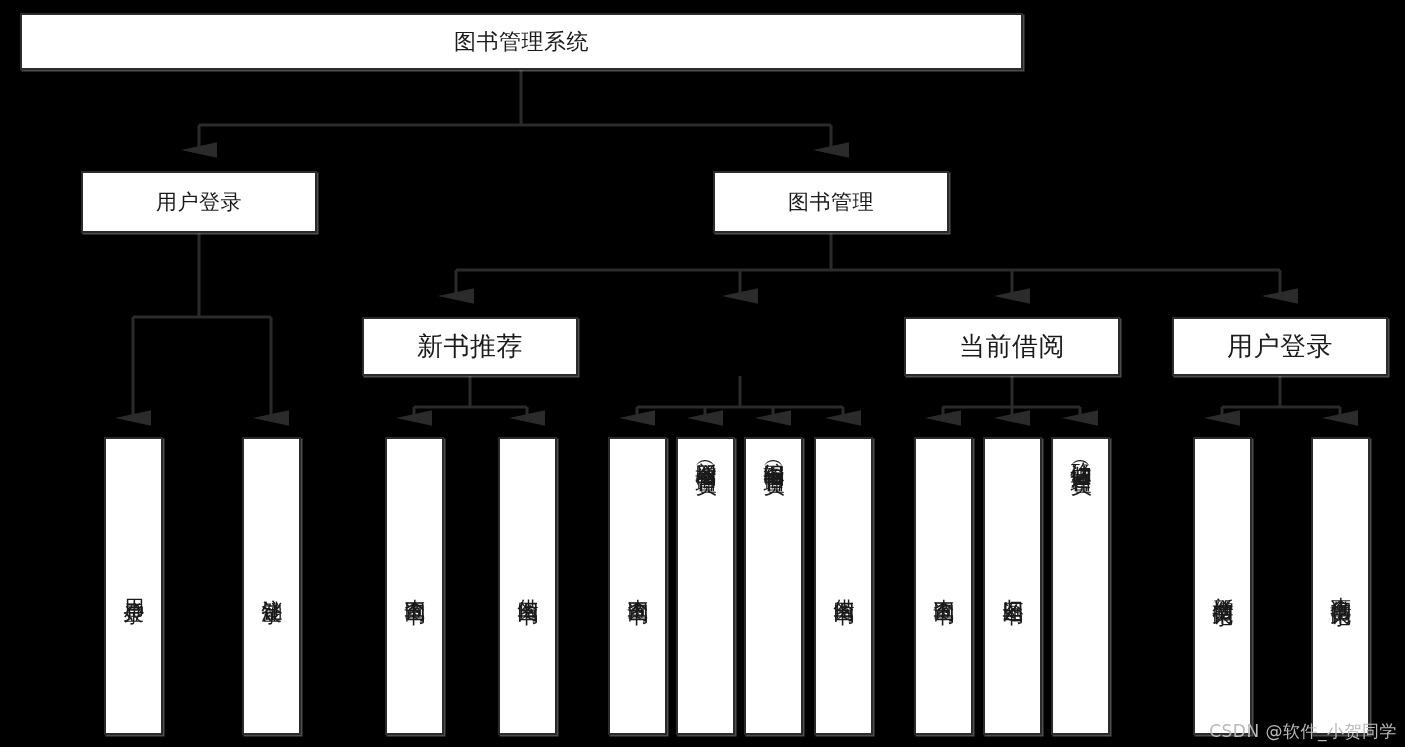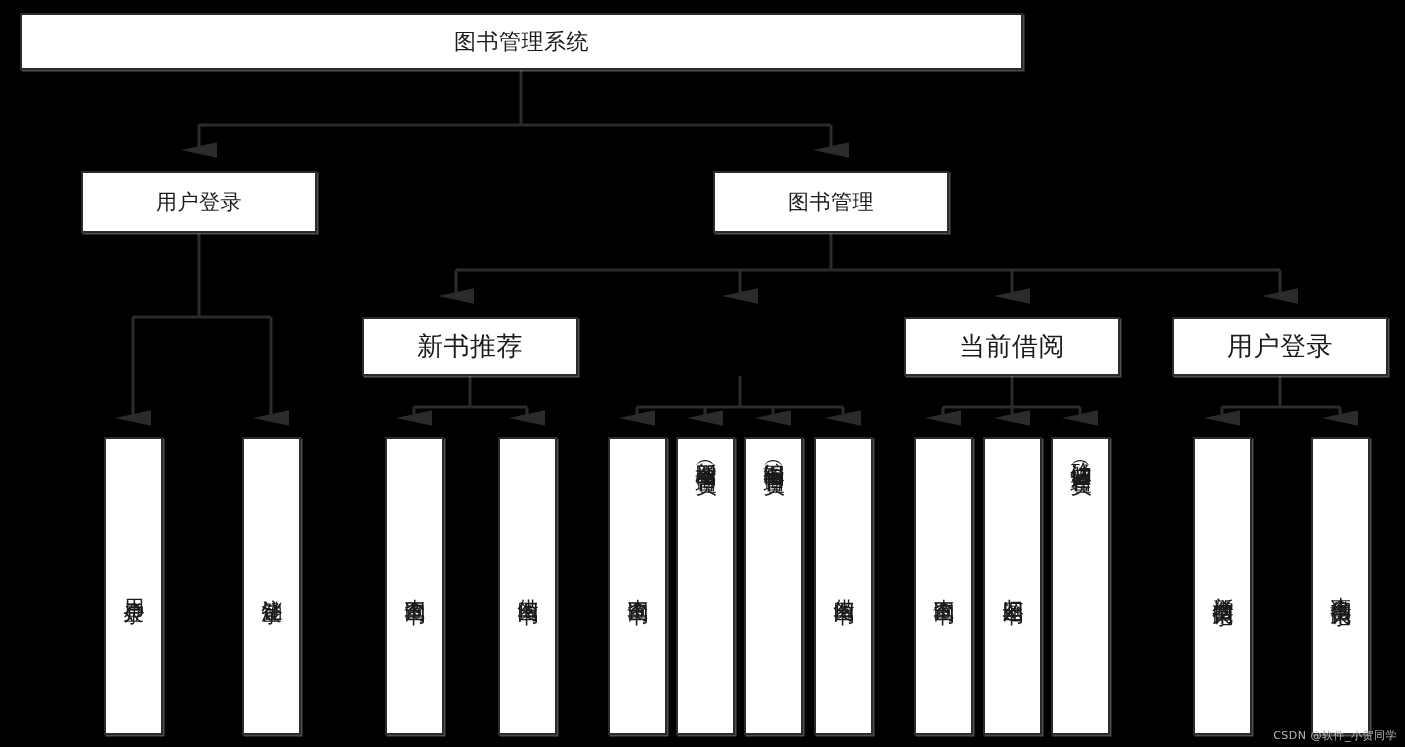--- a/index.html
+++ b/index.html
@@ -65,21 +65,21 @@
   
   .node.vertical.center-v {
     align-items: center;
     padding-top: 0;
   }
 
   #watermark {
     position: absolute;
     right: 8px;
     bottom: 4px;
-    font-size: 11px;
+    font-size: 17px;
     color: #b9b9b9;
     letter-spacing: 0.5px;
     z-index: 5;
     white-space: nowrap;
     pointer-events: none;
   }
 </style>
 </head>
 <body>
 

